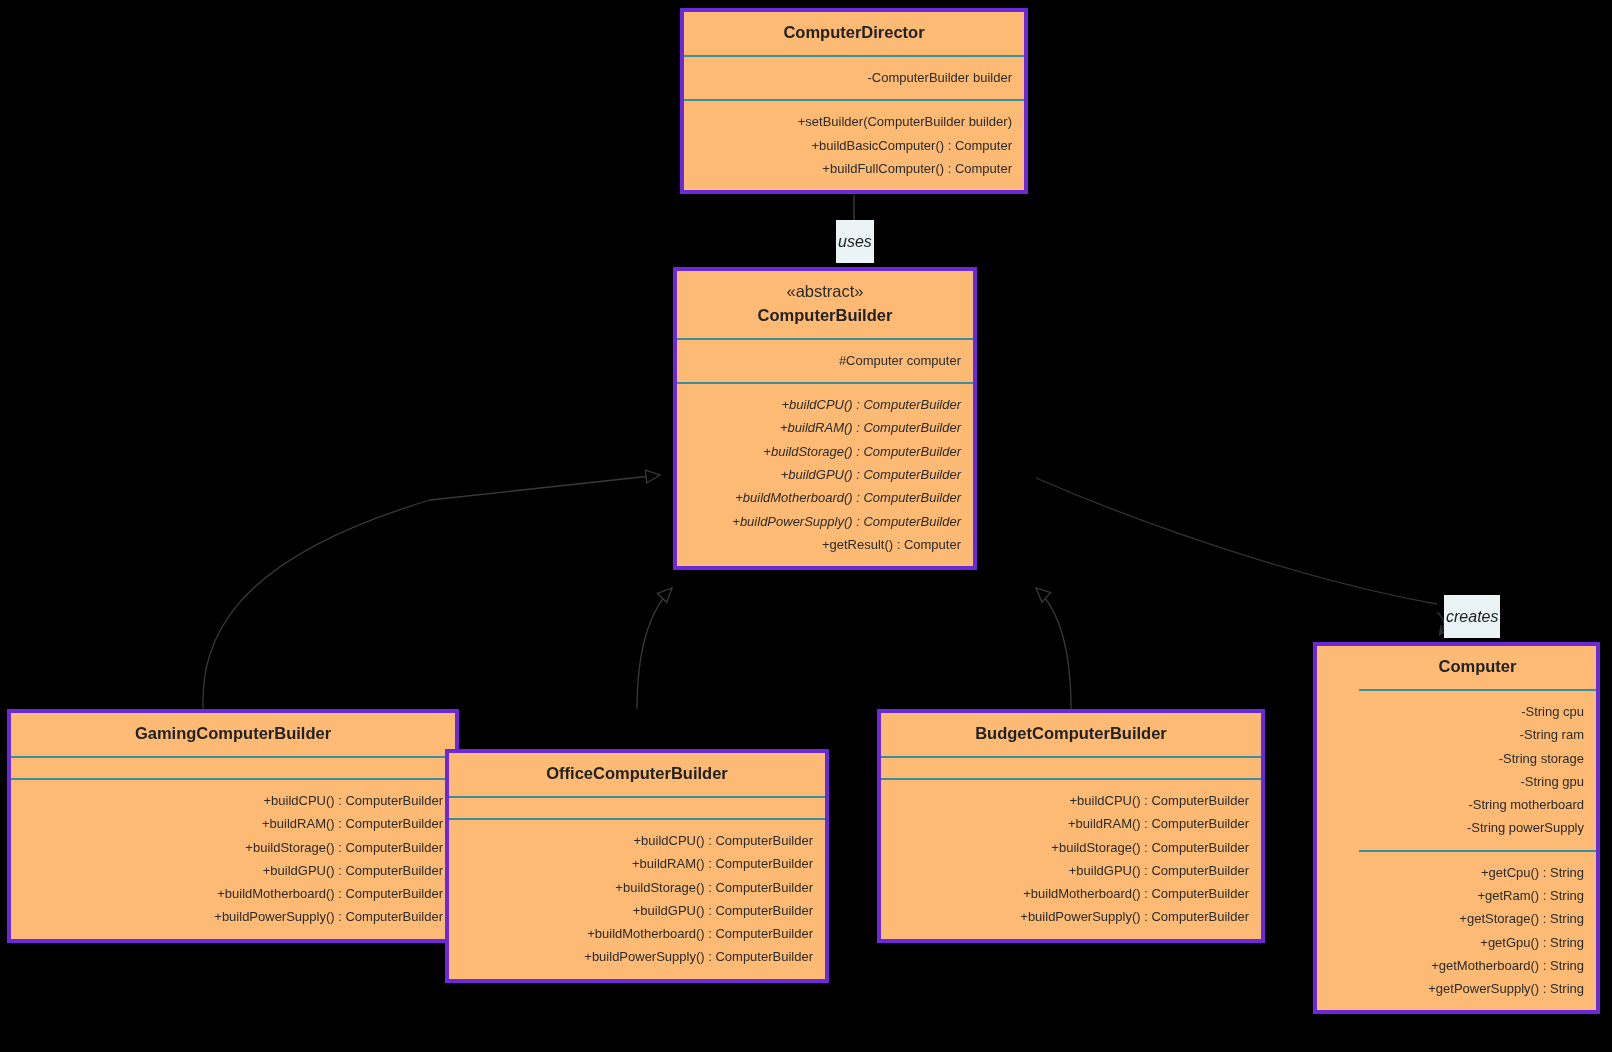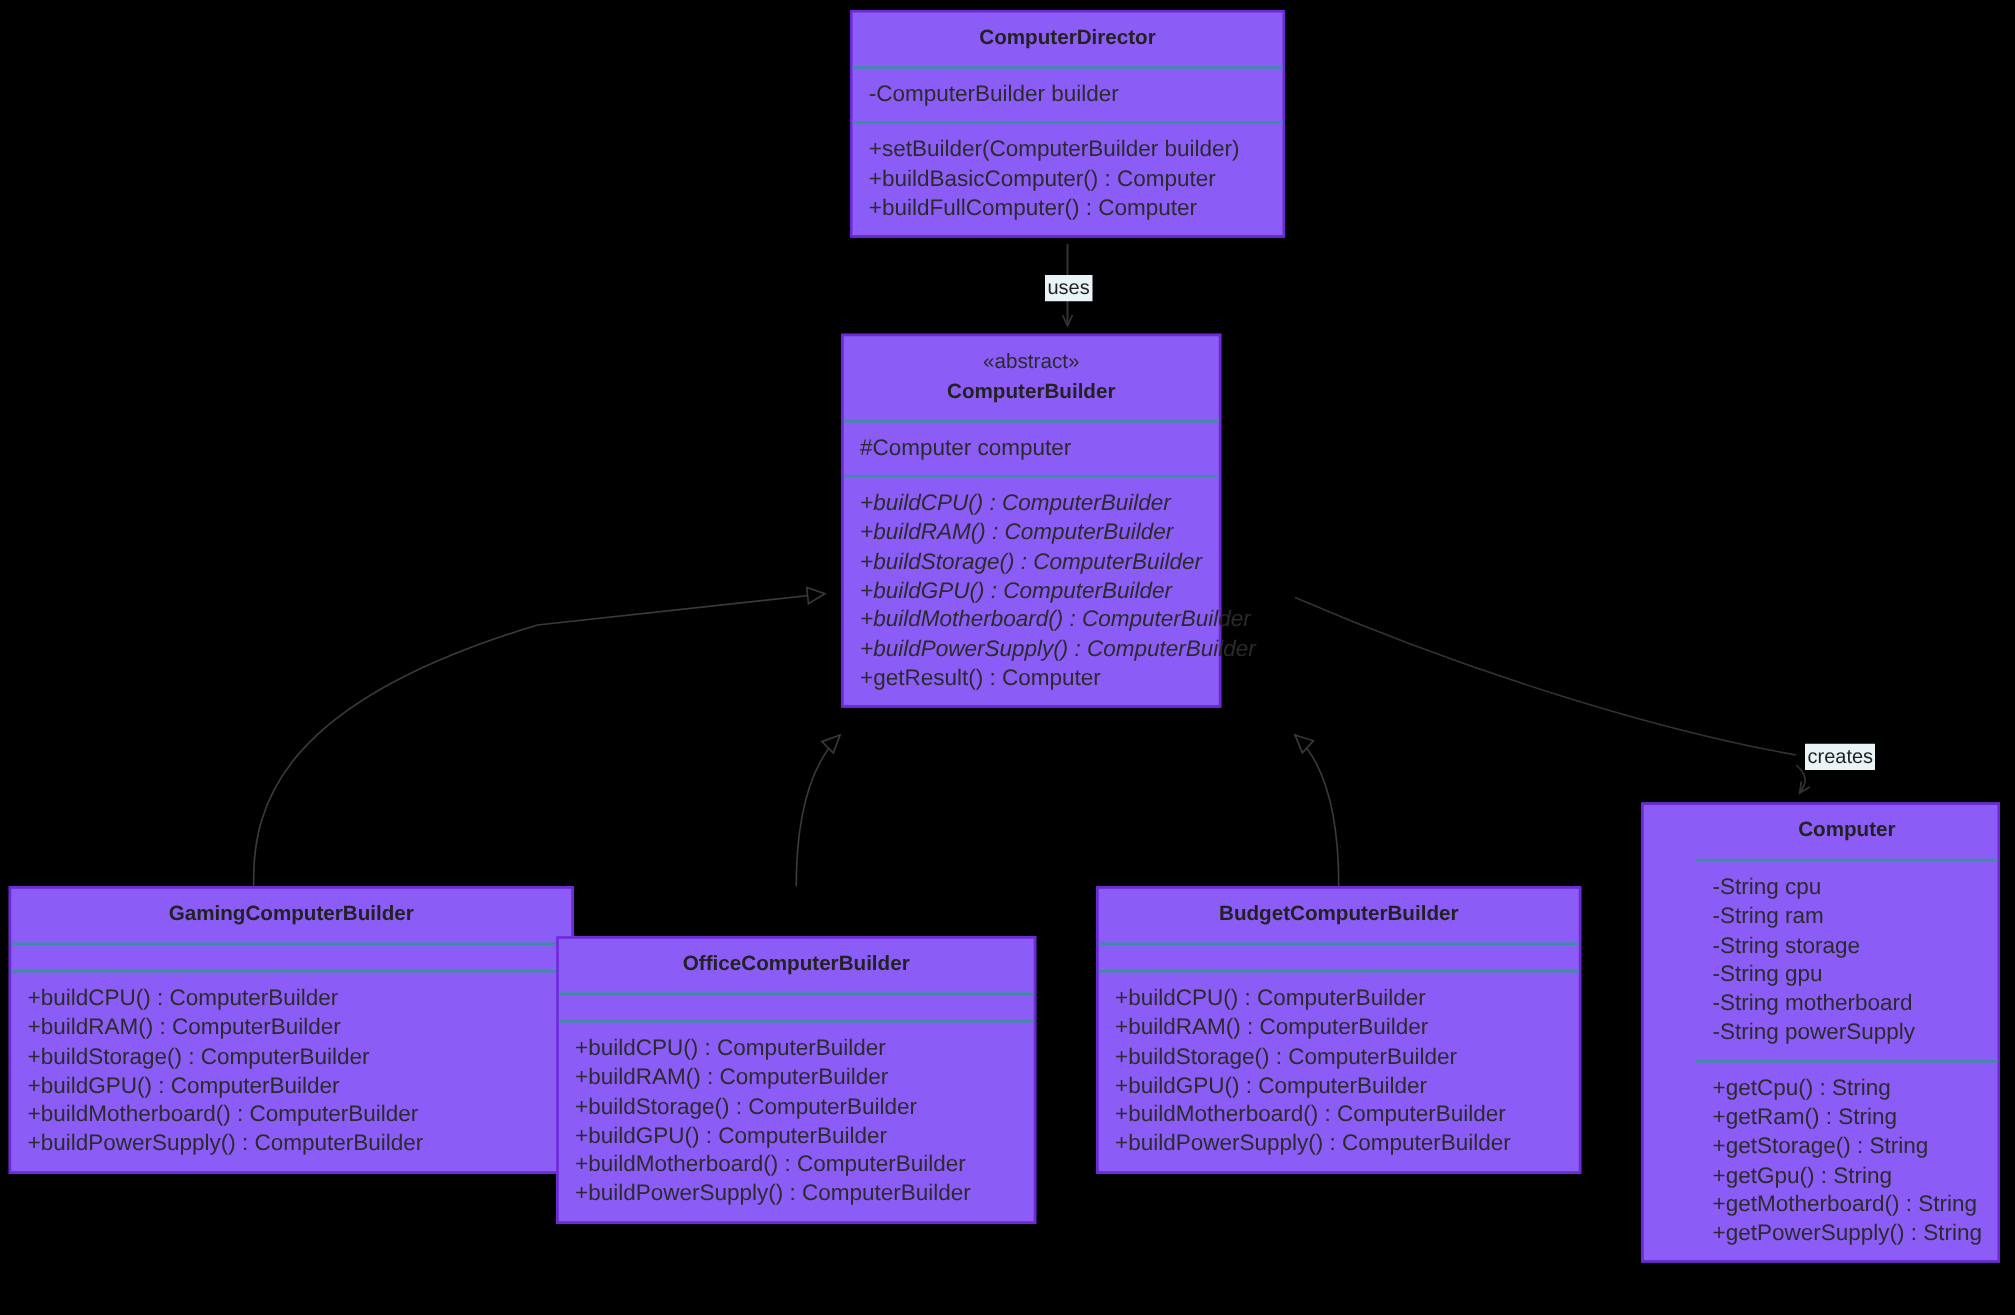--- a/index.html
+++ b/index.html
@@ -22,22 +22,22 @@
     top: 0;
     width: 1612px;
     height: 1052px;
     pointer-events: none;
   }
 
   
   .uml-class {
     position: absolute;
     box-sizing: border-box;
-    background: #8b5cf6;
-    border: 2px solid #6d28d9;
+    background: #fdba74;
+    border: 4px solid #6d28d9;
     color: #2b2b2b;
   }
   .uml-header {
     box-sizing: border-box;
     padding: 9px 12px 10px 12px;
     text-align: center;
     border-bottom: 2px solid #3a8f9e;
   }
   .uml-stereotype {
     display: block;
@@ -60,38 +60,40 @@
   }
   .uml-compartment.last {
     border-bottom: none;
   }
   .uml-compartment.empty {
     padding: 0;
     height: 22px;
   }
   .uml-line {
     display: block;
-    font-size: 18px;
+    font-size: 13px;
     line-height: 23.3px;
     white-space: nowrap;
     color: #2b2b2b;
+    text-align: right;
   }
   .uml-line.abstract-op {
     font-style: italic;
   }
 
   
   .edge-label {
     position: absolute;
     background: #eaf3f5;
     color: #1f1f1f;
     font-size: 16px;
     line-height: 19px;
-    padding: 1px 2px;
+    padding: 12px 2px;
     white-space: nowrap;
+    font-style: italic;
   }
 </style>
 </head>
 <body>
 
 <div id="canvas">
 
   <svg id="edge-layer" viewBox="0 0 1612 1052">
     <defs>
       <marker id="arrow-open" markerWidth="12" markerHeight="12" refX="9" refY="5" orient="auto" markerUnits="userSpaceOnUse">

